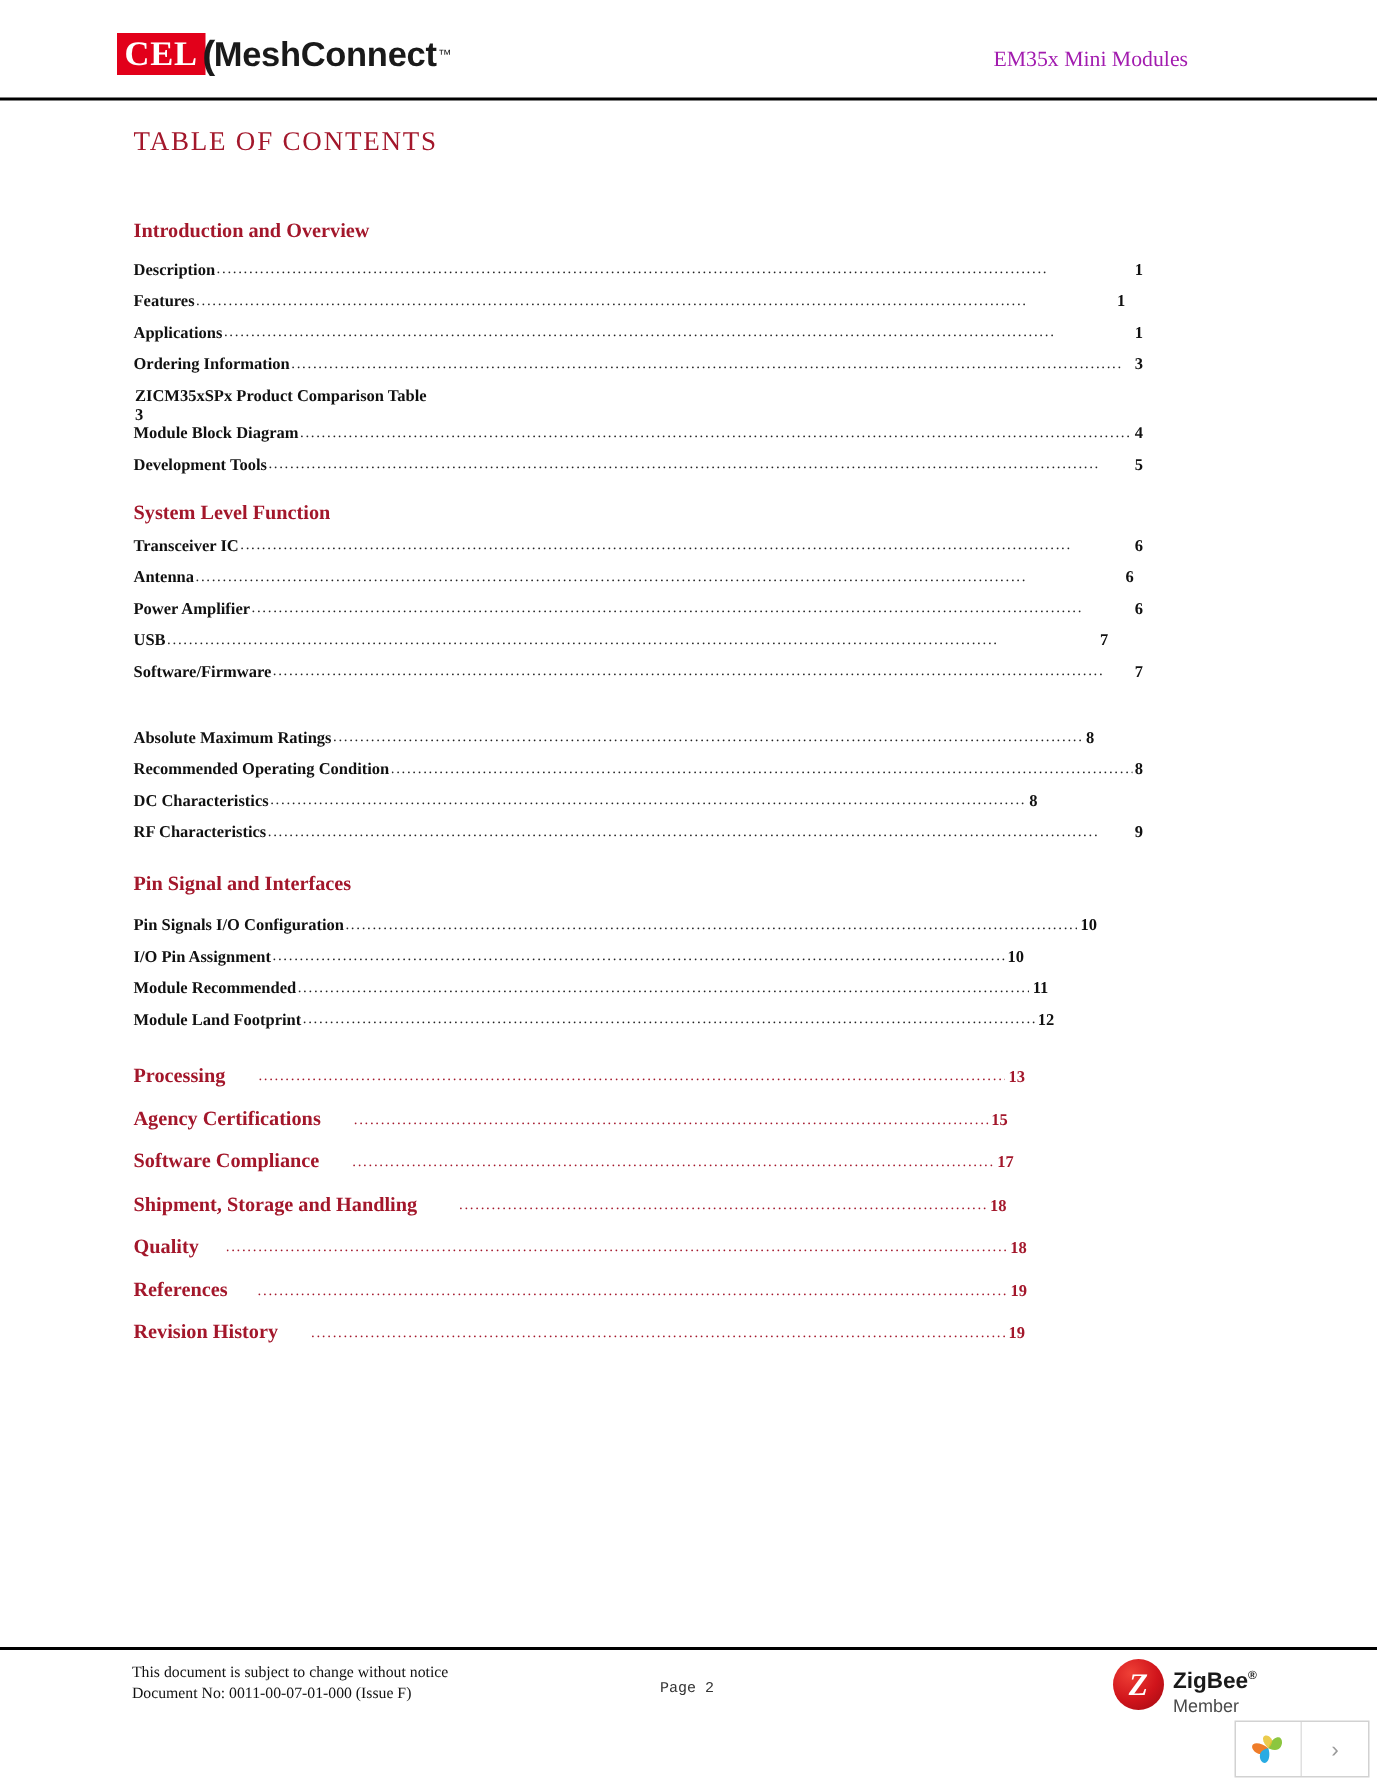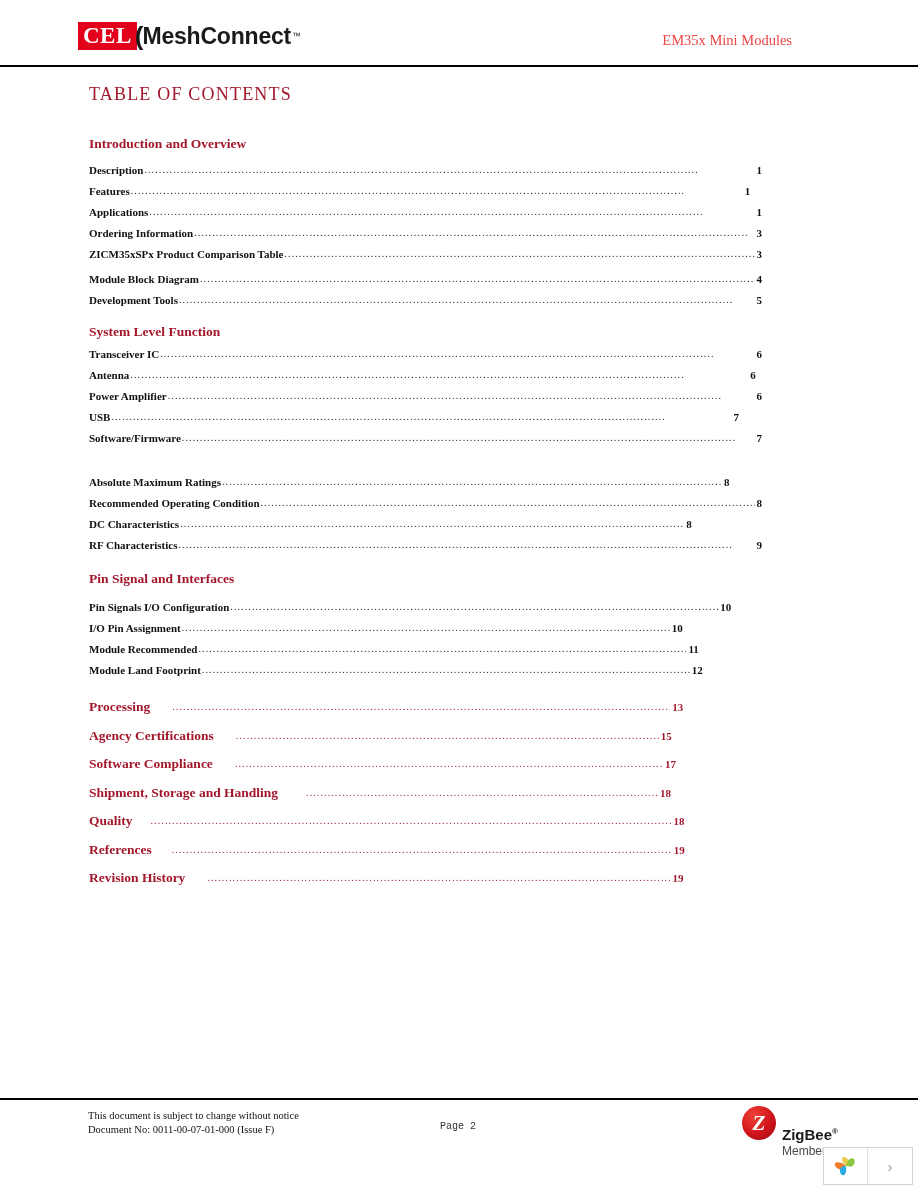--- a/index.html
+++ b/index.html
@@ -65,21 +65,21 @@
     vertical-align: super;
     line-height: 9px;
     margin-left: 1px;
   }
   #header-doc-title {
     position: absolute;
     right: 126px;
     top: 32px;
     font-family: "Liberation Serif", serif;
     font-size: 14.5px;
-    color: #ef4444;
+    color: #a21caf;
     white-space: nowrap;
   }
   #header-rule {
     position: absolute;
     left: 0;
     top: 65px;
     width: 918px;
     height: 2px;
     background: #000000;
   }
@@ -98,21 +98,21 @@
     font-family: "Liberation Serif", serif;
     font-size: 18px;
     font-weight: normal;
     letter-spacing: 1.2px;
     color: #A3172B;
   }
 
   .toc-body {
     position: absolute;
     left: 0;
-    top: 52px;
+    top: 62px;
     width: 762px;
   }
 
   .section-head {
     font-family: "Liberation Serif", serif;
     font-weight: bold;
     font-size: 13.5px;
     color: #A3172B;
     padding-left: 89px;
   }
@@ -122,21 +122,21 @@
     position: relative;
     display: flex;
     align-items: baseline;
     font-family: "Liberation Serif", serif;
     font-weight: bold;
     font-size: 11px;
     color: #111111;
     height: 21px;
     padding-left: 89px;
   }
-  .toc-row.level2 { padding-left: 89px; }
+  .toc-row.level2 { padding-left: 89px; flex-direction: column; }
   .toc-row .entry-label {
     white-space: nowrap;
     flex: 0 0 auto;
   }
   .toc-row .leader {
     flex: 1 1 auto;
     overflow: hidden;
     white-space: nowrap;
     margin: 0 2px 0 1px;
     font-weight: normal;
@@ -219,21 +219,21 @@
     align-items: center;
     justify-content: center;
     color: #ffffff;
     font-family: "Liberation Serif", serif;
     font-weight: bold;
     font-size: 21px;
     font-style: italic;
   }
   .zigbee-text {
     margin-left: 6px;
-    margin-top: 18px;
+    margin-top: 3px;
   }
   .zigbee-name {
     font-family: "Liberation Sans", sans-serif;
     font-weight: bold;
     font-size: 15px;
     color: #1a1a1a;
     line-height: 16px;
   }
   .zigbee-name sup {
     font-size: 8px;

